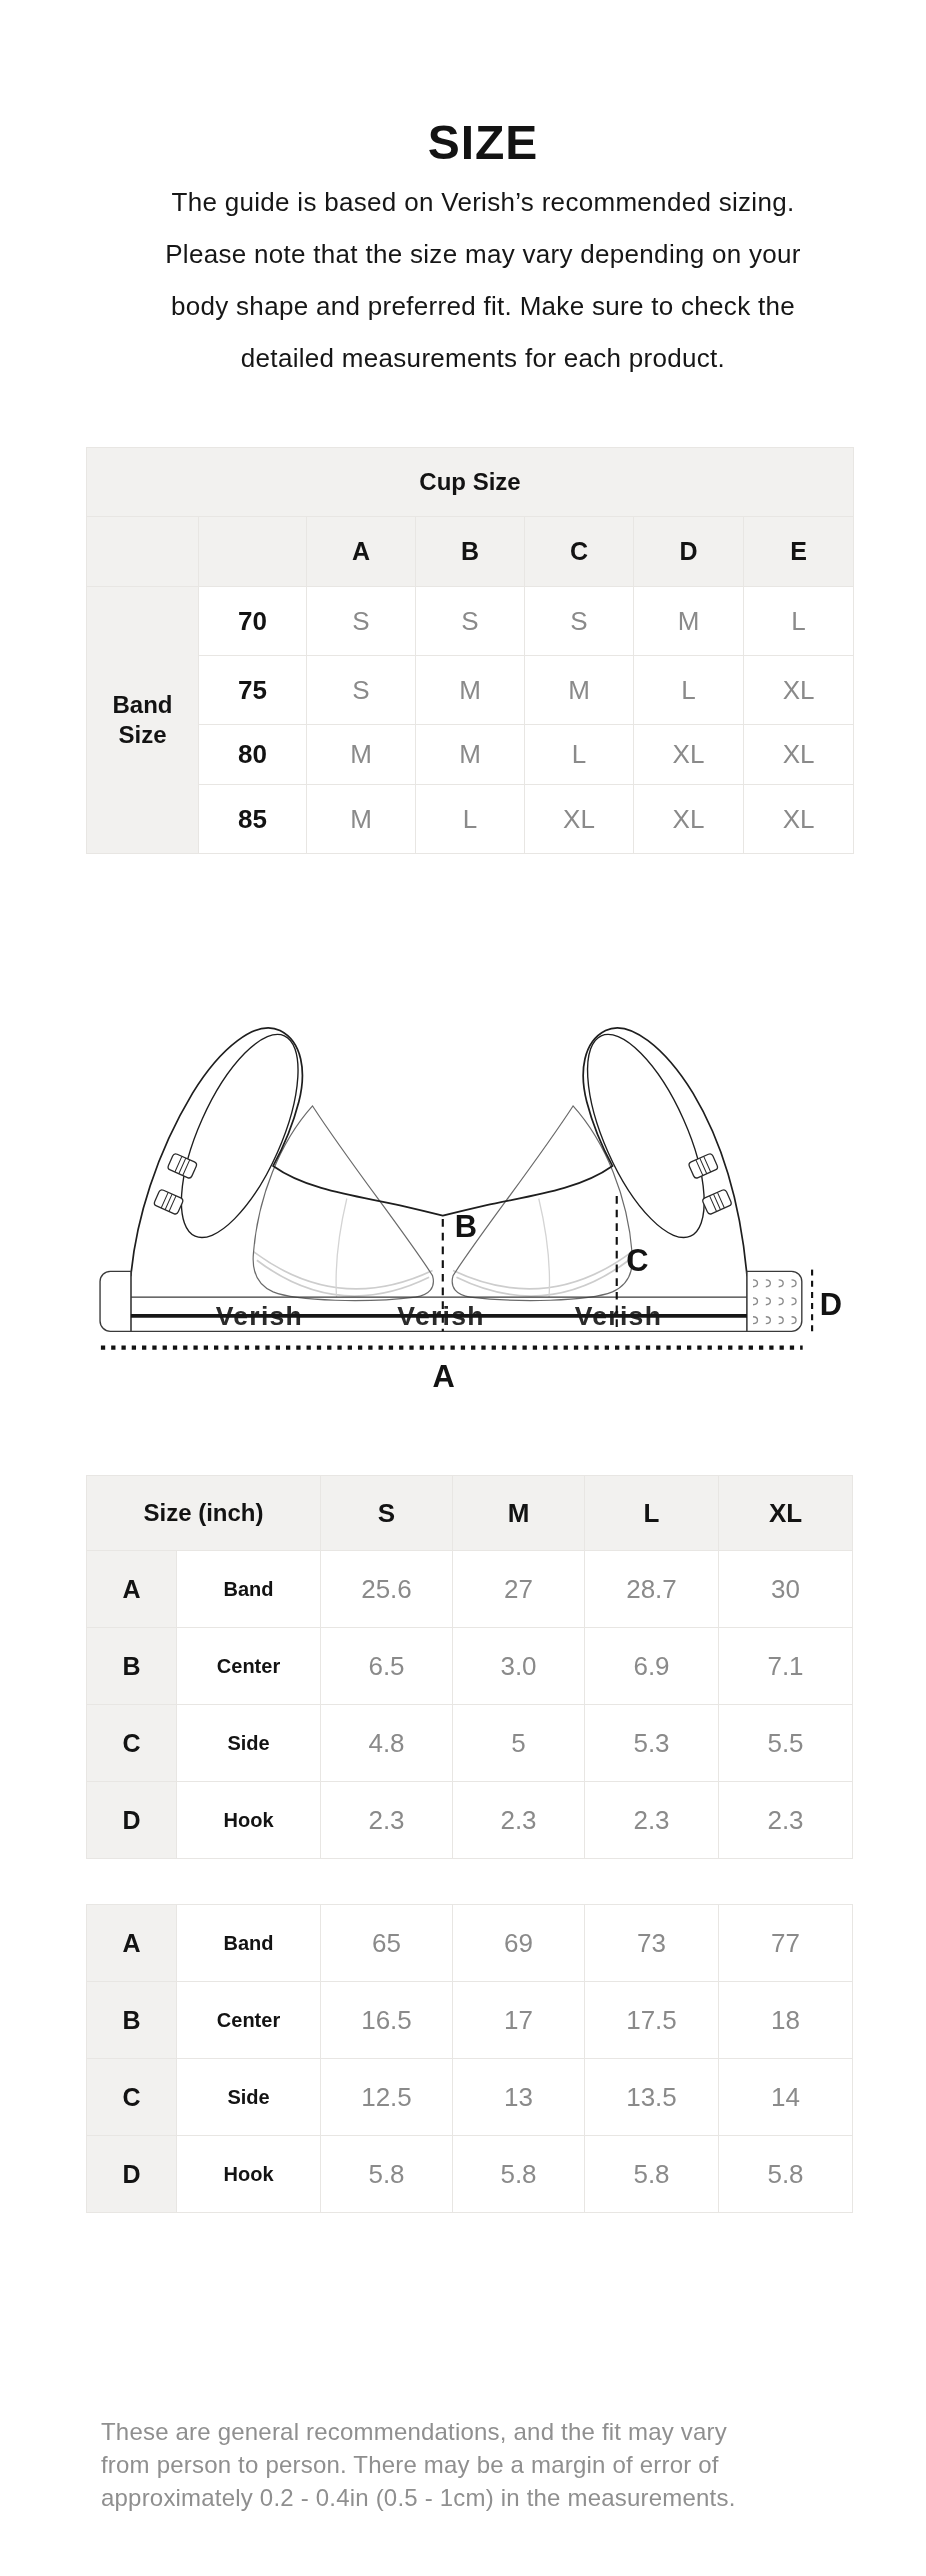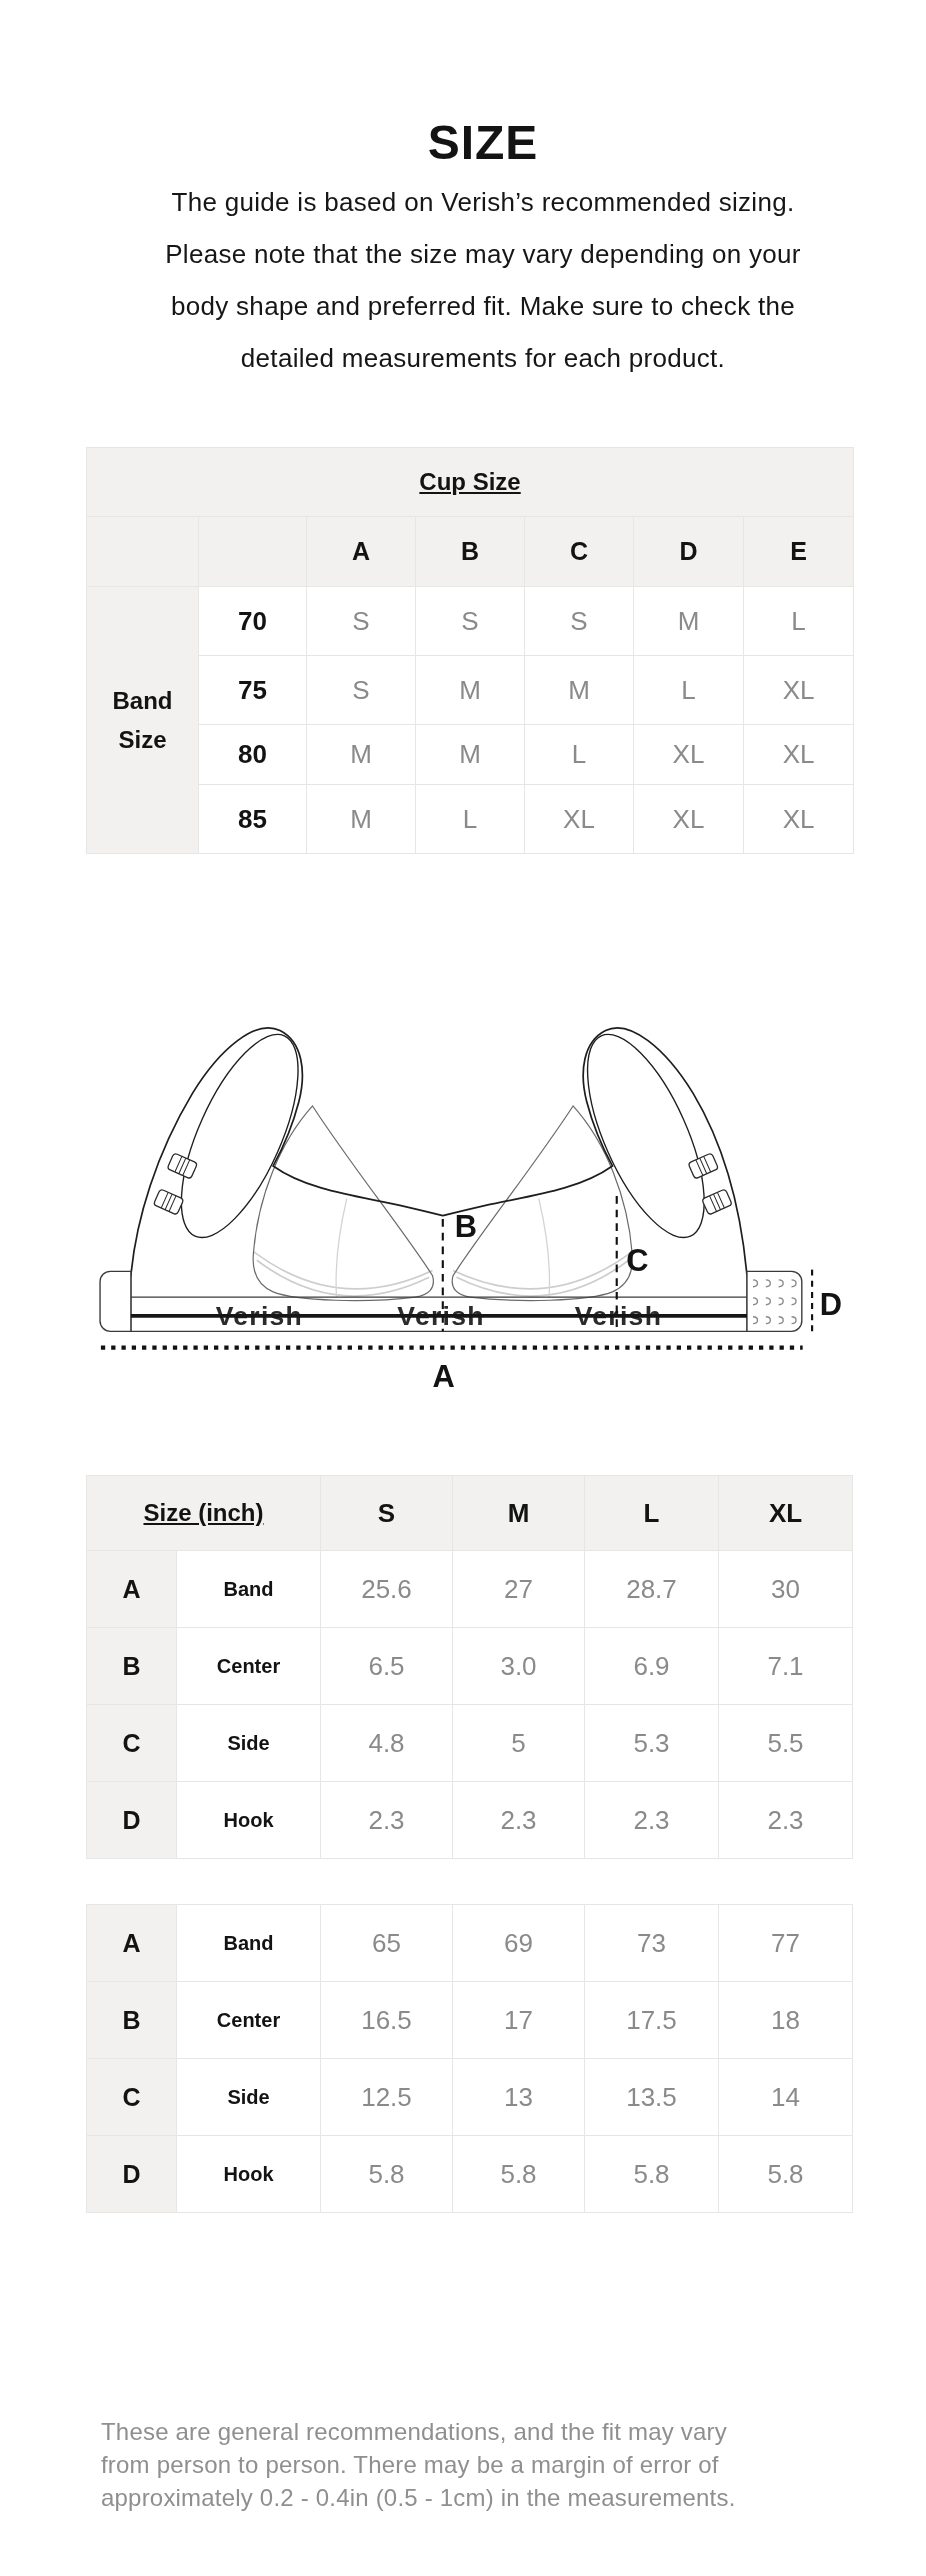--- a/index.html
+++ b/index.html
@@ -16,25 +16,25 @@
     font-size:26px;font-weight:400;line-height:52px;letter-spacing:0.3px;
     white-space:pre-line;color:#161616;
   }
   table{border-collapse:collapse;table-layout:fixed;width:766px;}
   td,th{border:0.9px solid #e8e6e3;text-align:center;vertical-align:middle;padding:0;}
   .gray{background:#f2f1ef;}
   .tbl{position:absolute;left:86px;}
   .tbl1{top:447px;}
   .tbl2{top:1475px;}
   .tbl3{top:1904px;}
-  .hdr-title{font-size:24px;font-weight:700;color:#131313;text-decoration:underline;}
+  .hdr-title{font-size:24px;font-weight:700;color:#131313;}
   .cup-letter{font-size:25px;font-weight:700;color:#131313;}
   .band-num{font-size:26px;font-weight:700;color:#131313;}
   .cell-val{font-size:26px;font-weight:500;color:#8a8a8a;}
-  .row-group span{display:inline-block;max-width:77px;font-size:24px;font-weight:700;line-height:39px;}
+  .row-group span{display:inline-block;max-width:77px;font-size:24px;font-weight:700;line-height:30px;}
   .size-hdr{font-size:26px;font-weight:700;color:#131313;}
   .letter-cell{font-size:25px;font-weight:700;color:#131313;}
   .label-cell{font-size:20px;font-weight:700;color:#131313;}
   .diagram{position:absolute;top:986px;left:81px;}
   .diagram text{font-family:"Liberation Sans","DejaVu Sans",sans-serif;}
   .measure-label{font-size:36px;font-weight:700;fill:#131313;}
   .brand-word{font-size:31px;font-weight:600;letter-spacing:1.5px;fill:#2b2b2b;}
   .footnote-bold{
     position:absolute;left:101px;top:2328px;font-size:26.6px;font-weight:700;color:#131313;
   }

